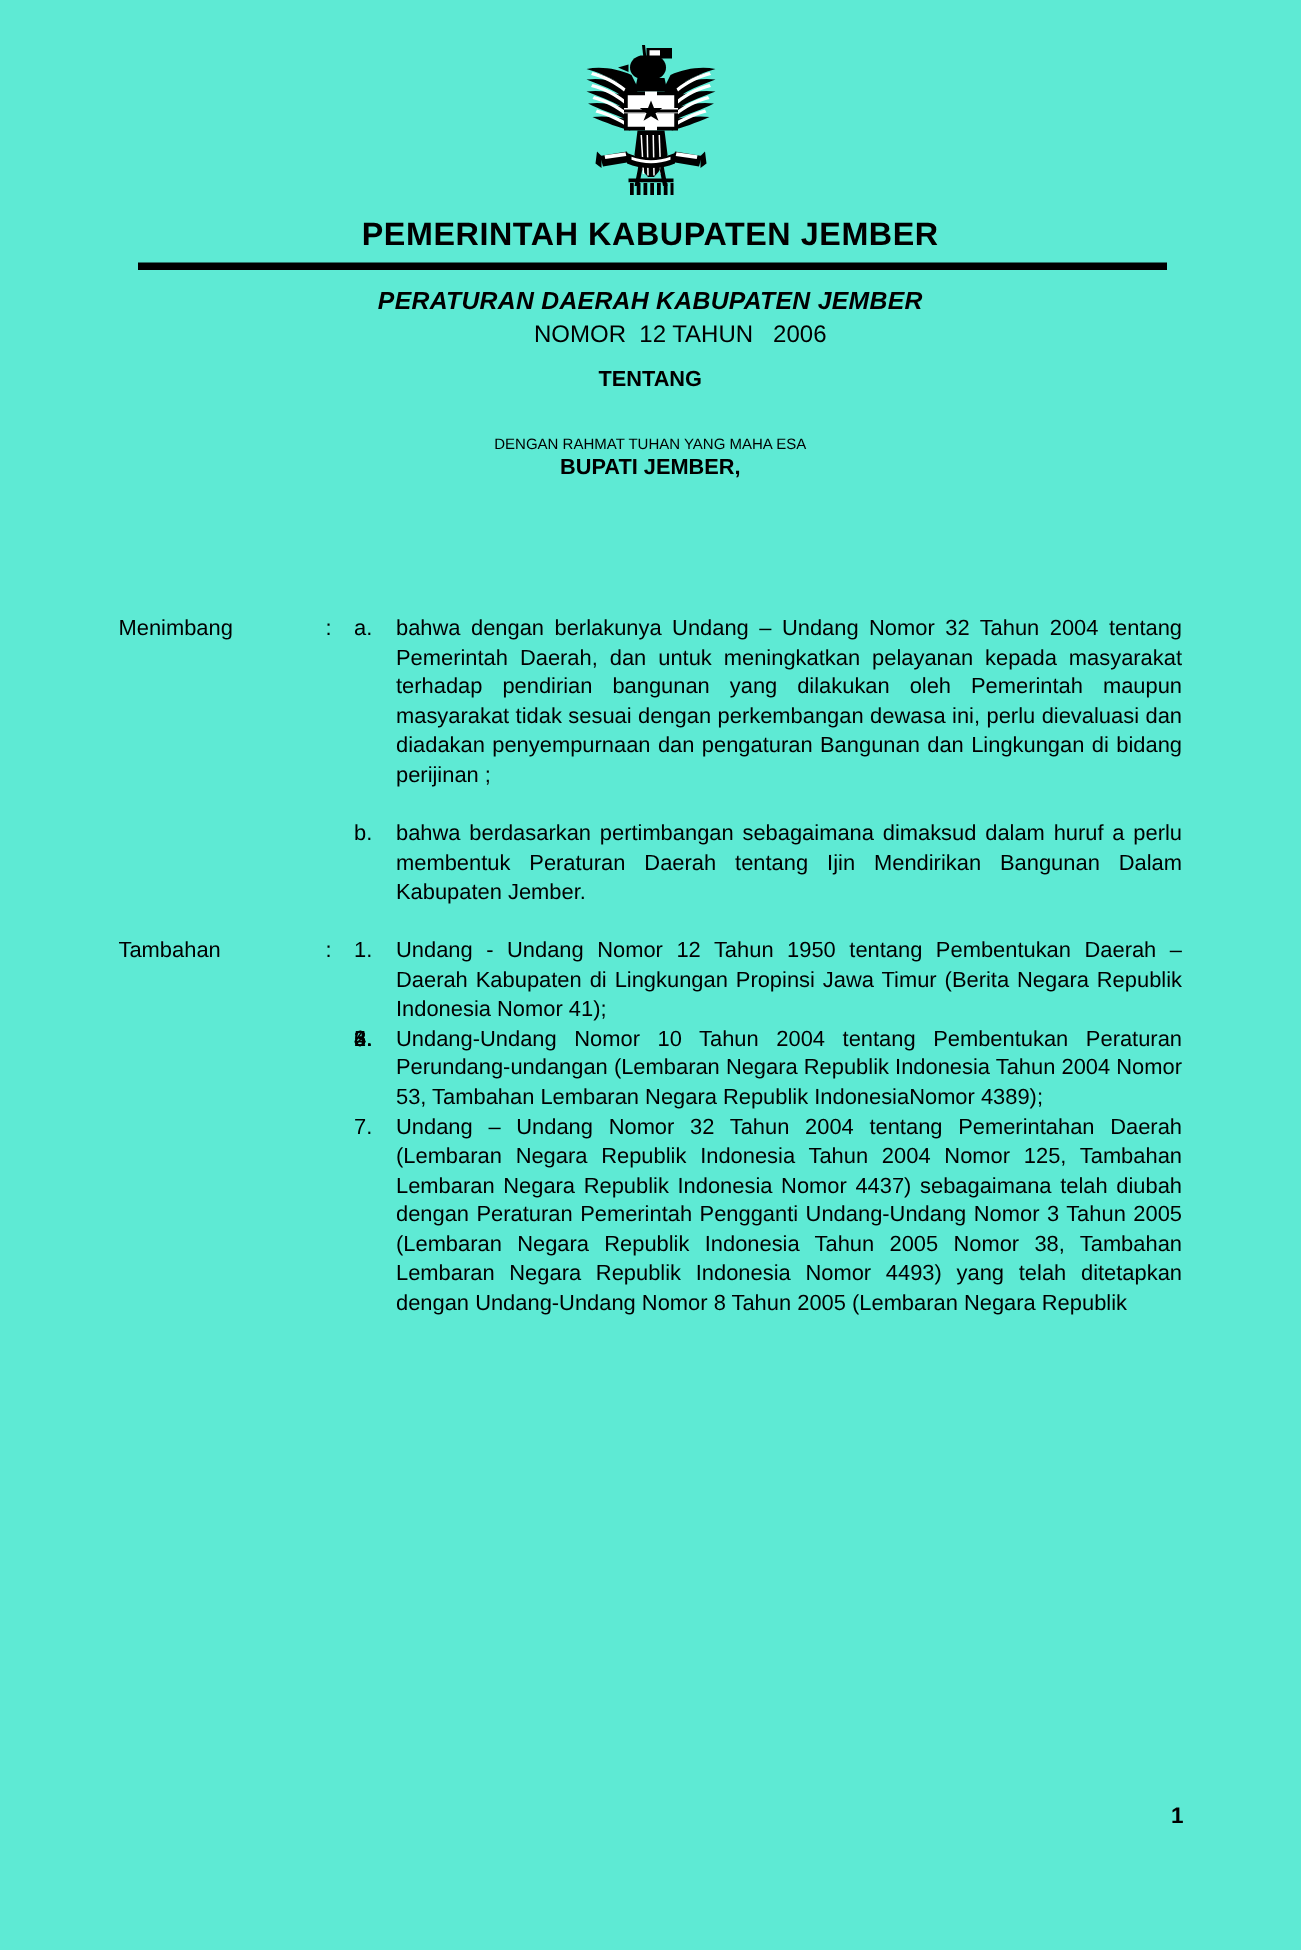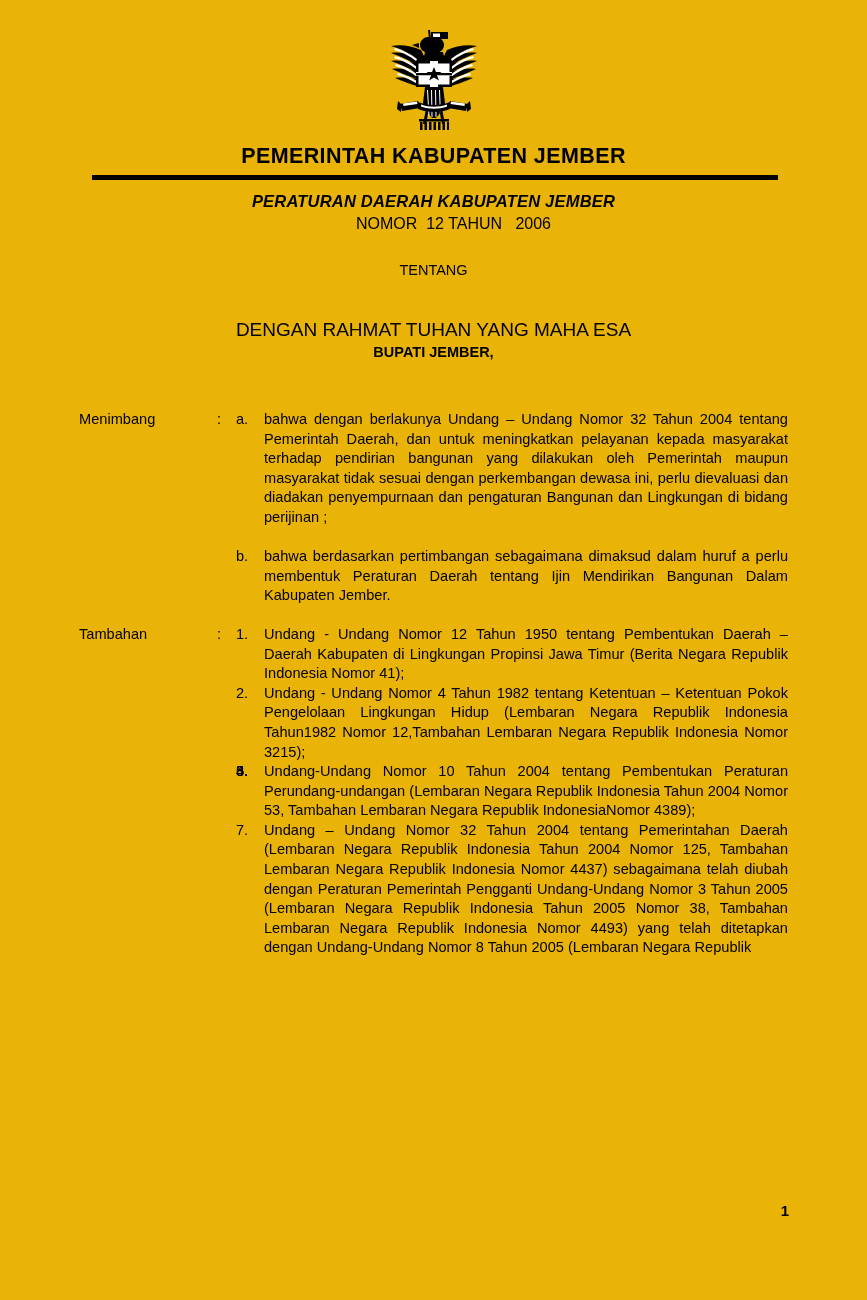--- a/index.html
+++ b/index.html
@@ -9,21 +9,21 @@
     background: #ffffff;
   }
   body {
     font-family: "Liberation Sans", sans-serif;
     color: #000000;
   }
   .page {
     position: relative;
     width: 867px;
     height: 1300px;
-    background: #eab308;
+    background: #5eead4;
     overflow: hidden;
     box-sizing: border-box;
   }
 
   
   .emblem-wrap {
     position: absolute;
     top: 28px;
     left: 0;
     width: 867px;
@@ -72,35 +72,35 @@
   }
   .t-nomor {
     font-size: 16px;
     font-weight: normal;
     line-height: 1.45;
     white-space: pre;
     margin-left: 40px;
   }
   .t-tentang {
     font-size: 14.5px;
-    font-weight: normal;
-    margin-top: 26px;
+    font-weight: bold;
+    margin-top: 9px;
     line-height: 1.3;
   }
   .t-judul {
     font-size: 16.5px;
     font-weight: bold;
     margin-top: 18px;
     letter-spacing: 0.1px;
     line-height: 1.3;
   }
   .t-rahmat {
-    font-size: 19px;
+    font-size: 10px;
     font-weight: normal;
-    margin-top: 38px;
+    margin-top: 27px;
     line-height: 1.3;
   }
   .t-bupati {
     font-size: 14.5px;
     font-weight: bold;
     line-height: 1.3;
   }
 
   
   .clauses {
@@ -293,21 +293,20 @@
     <section class="clause-section">
       <div class="clause-label">Tambahan</div>
       <div class="clause-colon">:</div>
       <ol class="clause-items">
         <li class="clause-item">
           <span class="marker">1.</span>
           <span class="body">Undang - Undang Nomor 12 Tahun 1950 tentang Pembentukan Daerah – Daerah Kabupaten di Lingkungan Propinsi Jawa Timur (Berita Negara Republik Indonesia Nomor 41);</span>
         </li>
         <li class="clause-item">
           <span class="marker">2.</span>
-          <span class="body">Undang - Undang Nomor 4 Tahun 1982 tentang Ketentuan – Ketentuan Pokok Pengelolaan Lingkungan Hidup (Lembaran Negara Republik Indonesia Tahun1982 Nomor 12,Tambahan Lembaran Negara Republik Indonesia Nomor 3215);</span>
         </li>
         <li class="clause-item">
           <span class="marker">3.</span>
         </li>
         <li class="clause-item">
           <span class="marker">4.</span>
         </li>
         <li class="clause-item">
           <span class="marker">5.</span>
         </li>

